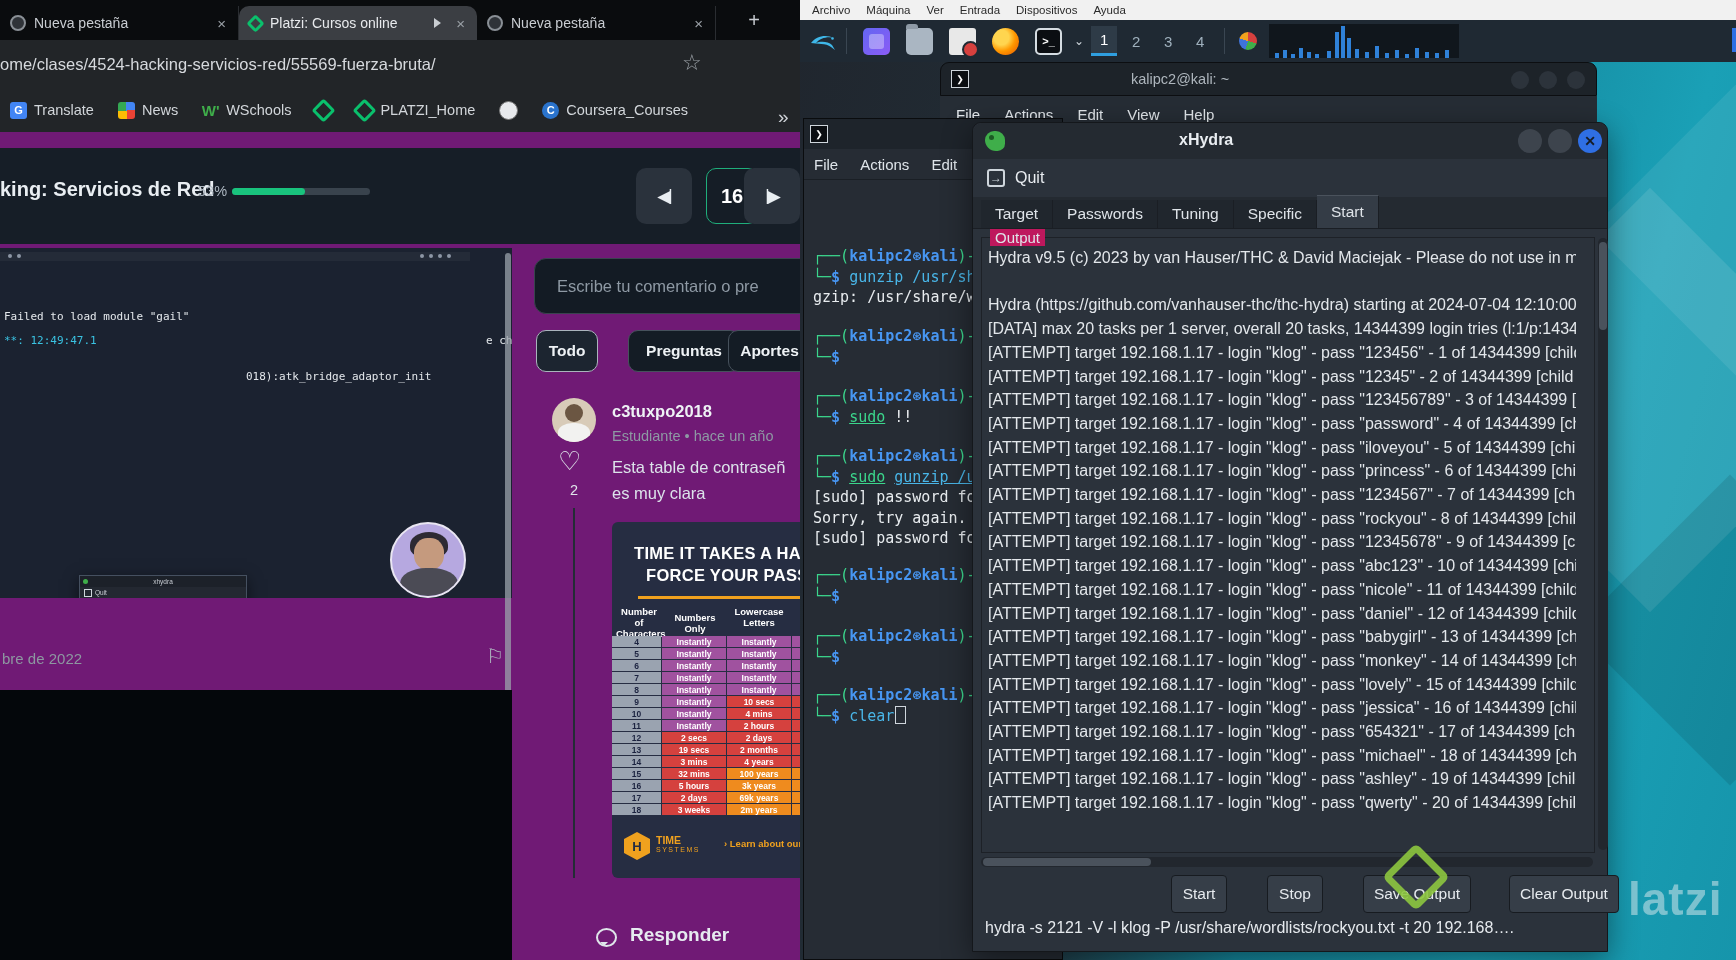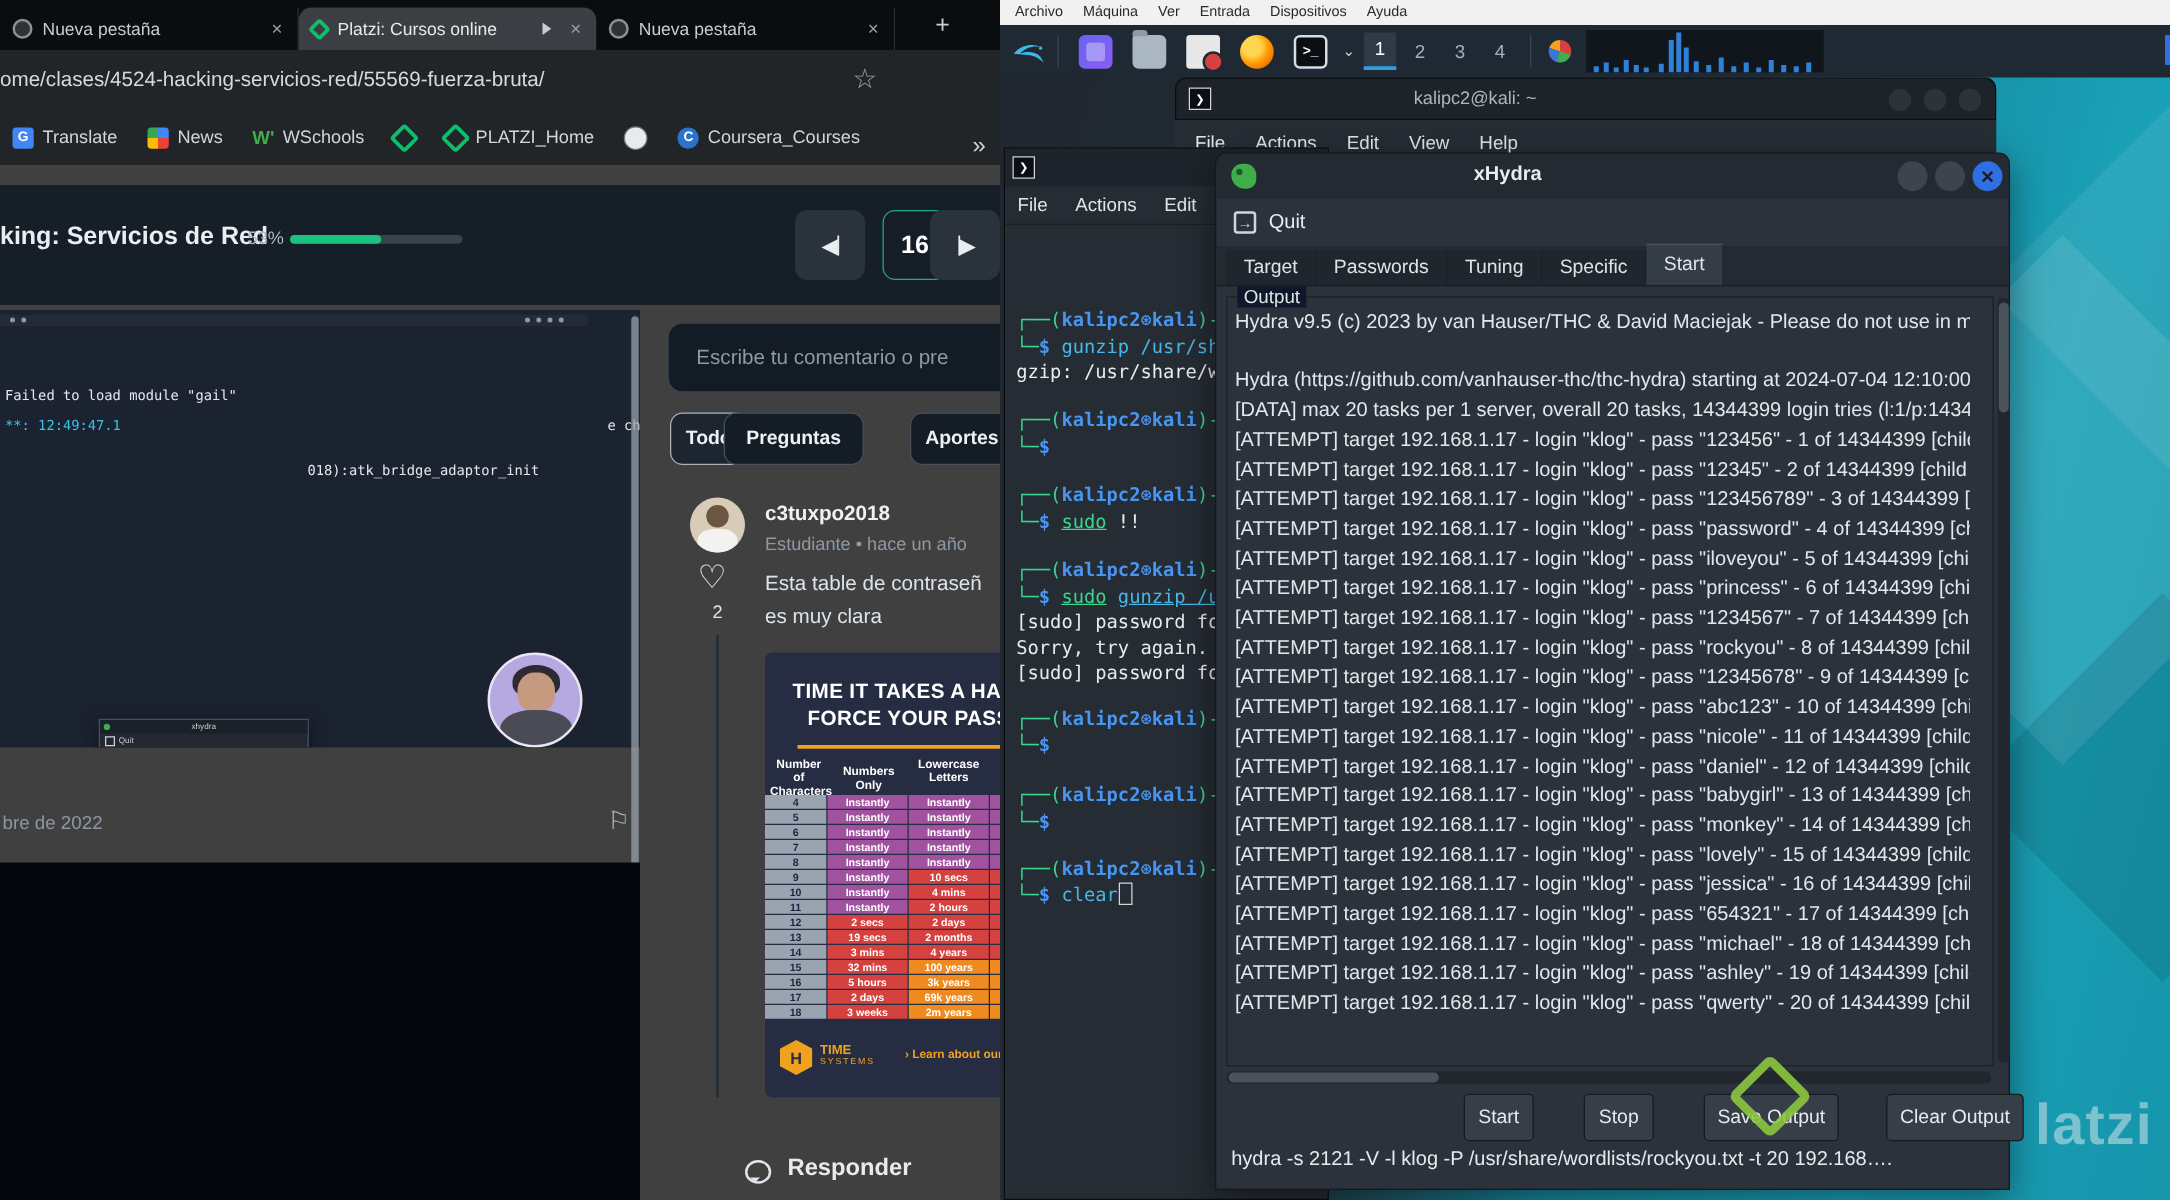--- a/index.html
+++ b/index.html
@@ -1,20 +1,20 @@
 <!DOCTYPE html>
 <html><head>
 <meta charset="utf-8">
 <style>
   html,body{margin:0;padding:0;background:#000;}
   #root{position:relative;width:1736px;height:960px;overflow:hidden;
         font-family:"Liberation Sans",sans-serif;background:#0d151d;}
   .abs{position:absolute;}
   
-  #browser{left:0;top:0;width:800px;height:960px;background:#404040;}
+  #browser{left:0;top:0;width:800px;height:960px;background:#701a75;}
   #tabstrip{left:0;top:0;width:800px;height:40px;background:#0a0c0e;display:flex;align-items:flex-end;}
   .tab{height:34px;display:flex;align-items:center;gap:8px;padding:0 10px;width:218px;min-width:0;
        color:#c9cdd2;font-size:14px;border-right:1px solid #2a2d31;}
   .tab.active{background:#3b3e43;border-radius:10px 10px 0 0;border-right:none;color:#e8eaed;}
   .tab .t-title{flex:1;white-space:nowrap;overflow:hidden;}
   .t-close{color:#9aa0a6;font-size:15px;padding:0 2px;}
   .t-globe{width:16px;height:16px;border-radius:50%;background:#2f3338;border:2px solid #8a9096;box-sizing:border-box;flex:none;}
   .t-platzi,.bmi-platzi{width:13px;height:13px;border:3px solid #0ac06c;transform:rotate(45deg);border-radius:3px;box-sizing:border-box;flex:none;}
   .t-audio{width:0;height:0;border:5px solid transparent;border-right:7px solid #c9cdd2;transform:rotate(180deg);flex:none;}
   #newtab{left:742px;top:8px;width:24px;height:24px;color:#c9cdd2;font-size:20px;text-align:center;line-height:24px;}
@@ -149,21 +149,21 @@
   #xh-name{position:absolute;left:206px;top:8px;font-size:16px;font-weight:bold;color:#e9edf1;}
   .xh-c{position:absolute;top:6px;width:24px;height:24px;border-radius:50%;background:#3d444d;}
   #xh-close{background:#2f6fe4;color:#151c26;font-weight:bold;font-size:14px;display:flex;align-items:center;justify-content:center;}
   #xh-menubar{position:absolute;left:0;top:36px;width:100%;height:38px;display:flex;align-items:center;gap:10px;padding-left:14px;box-sizing:border-box;}
   #quit-ic{width:18px;height:18px;border:2px solid #cfd6dc;border-radius:3px;box-sizing:border-box;color:#cfd6dc;font-size:12px;line-height:14px;text-align:center;}
   #quit-label{color:#e9edf1;font-size:16px;}
   #xh-tabbar{position:absolute;left:0;top:74px;width:100%;height:32px;background:#242a31;border-bottom:1px solid #1a1e24;display:flex;align-items:flex-end;padding-left:8px;box-sizing:border-box;}
   .xh-tab{height:28px;padding:0 14px;display:flex;align-items:center;color:#dfe4e9;font-size:15.5px;background:#20262d;border-right:1px solid #1a1e24;}
   .xh-tab.active{height:32px;background:#343c46;border-top:1px solid #4a525c;}
   #xh-group{position:absolute;left:8px;top:114px;width:612px;height:614px;border:1px solid #1d2127;}
-  #xh-grouplabel{position:absolute;left:8px;top:-9px;background:#0f172a;padding:0 5px;color:#dfe4e9;font-size:15px;}
+  #xh-grouplabel{position:absolute;left:8px;top:-9px;background:#be185d;padding:0 5px;color:#dfe4e9;font-size:15px;}
   #xh-output{position:absolute;left:6px;top:8px;width:588px;height:600px;overflow:hidden;}
   .out-line{white-space:pre;font-size:16px;line-height:23.7px;color:#e3e7eb;}
   #xh-vscroll{position:absolute;right:-14px;top:0px;width:10px;height:612px;background:#22272e;border-radius:5px;}
   #xh-vthumb{position:absolute;left:1px;top:4px;width:8px;height:88px;background:#4a525c;border-radius:4px;}
   #xh-hscroll{position:absolute;left:8px;top:734px;width:612px;height:10px;background:#22272e;border-radius:5px;}
   #xh-hthumb{position:absolute;left:2px;top:1px;width:168px;height:8px;background:#4a525c;border-radius:4px;}
   .xh-btn{position:absolute;top:752px;height:38px;background:#363e48;border:1px solid #171b20;border-radius:4px;color:#e6eaee;font-size:15.5px;display:flex;align-items:center;justify-content:center;box-sizing:border-box;}
   #xh-status{position:absolute;left:12px;top:796px;width:610px;font-size:16px;color:#e6eaee;white-space:nowrap;overflow:hidden;}
   
   #wm-diamond{left:592px;top:853px;width:34px;height:34px;border:7px solid #8dc63f;border-radius:6px;transform:rotate(45deg);opacity:.9;}
@@ -283,21 +283,21 @@
     <div id="daterow" class="abs">bre de 2022</div>
     <div id="flag" class="abs">⚐</div>
     <div id="blacksection" class="abs"></div>
 
     <div id="c-input" class="abs">
       <span>Escribe tu comentario o pre</span>
     </div>
     <div class="chip active" style="left:536px;width:62px;">
         <span>Todo</span>
       </div>
-    <div class="chip" style="left:579px;width:112px;">
+    <div class="chip" style="left:628px;width:112px;">
         <span>Preguntas</span>
       </div>
     <div class="chip" style="left:728px;width:83px;">
         <span>Aportes</span>
       </div>
 
     <div id="c-avatar" class="abs">
       <span class="cav-head"></span>
       <span class="cav-body"></span>
     </div>

